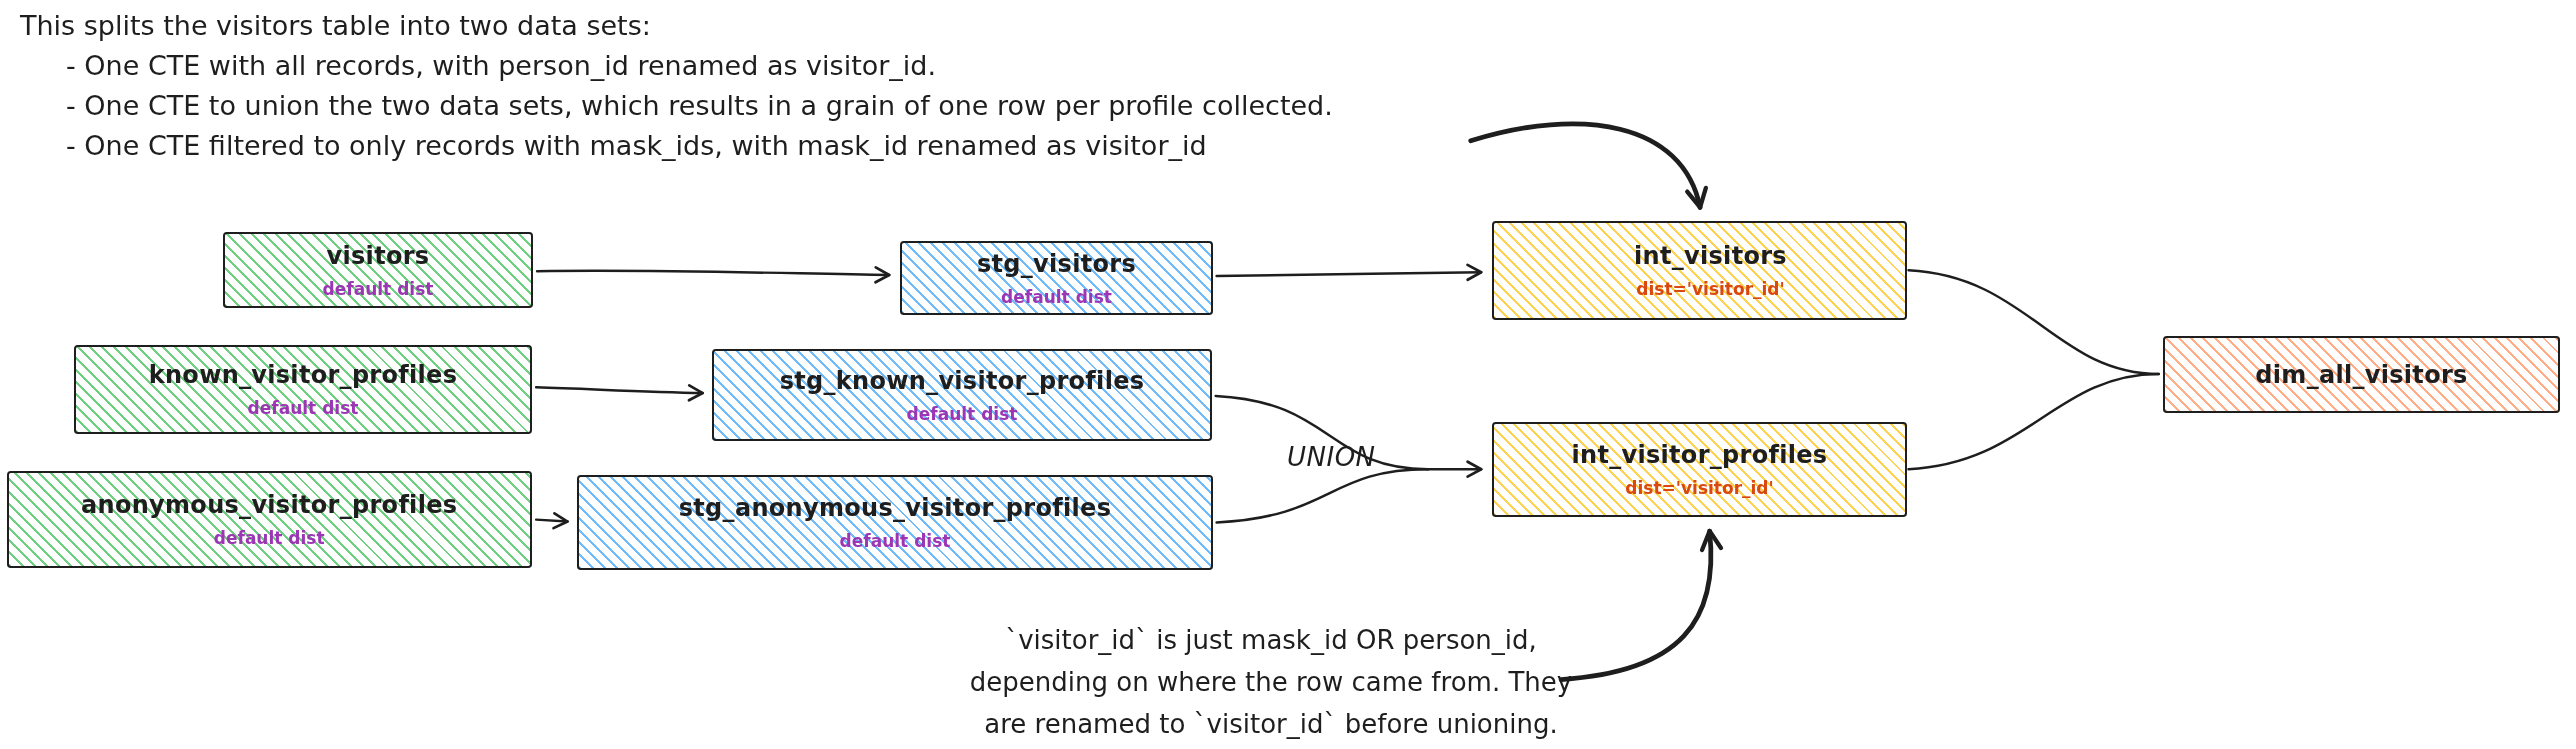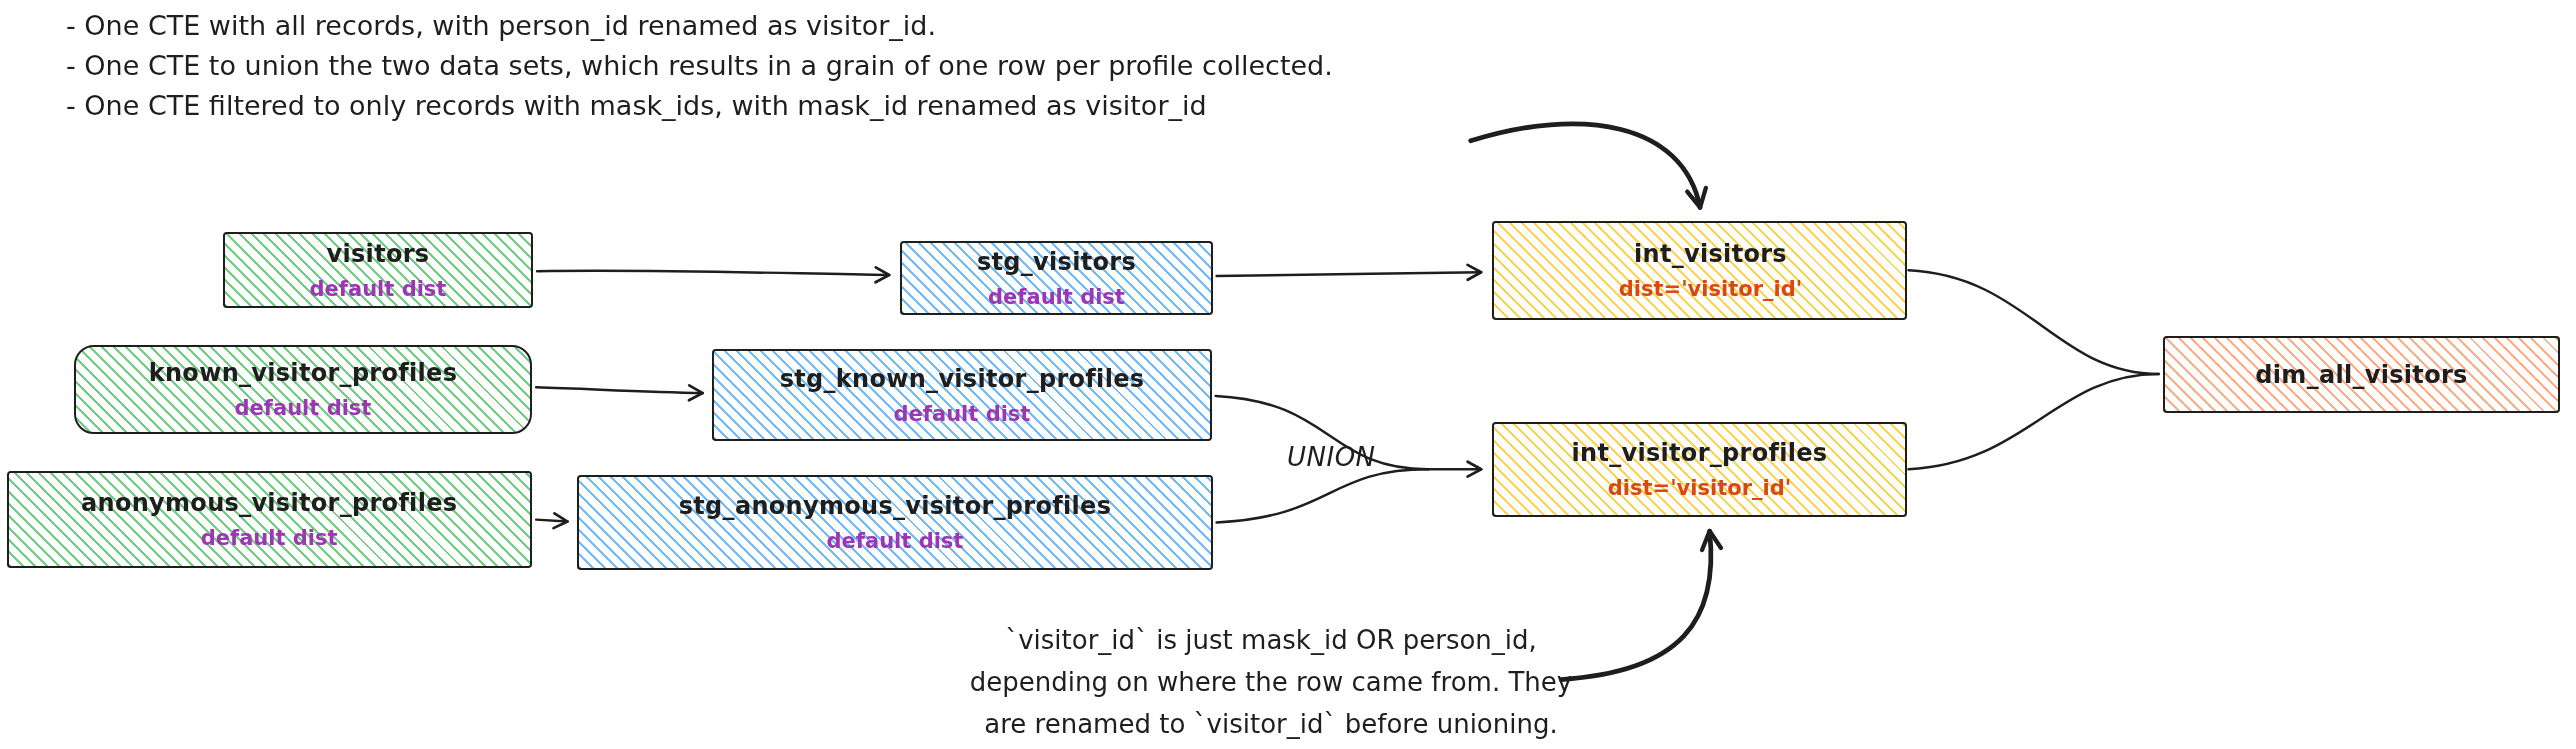--- a/index.html
+++ b/index.html
@@ -30,21 +30,21 @@
   .node.yellow { background-image: repeating-linear-gradient(45deg, rgba(252,196,25,0.75) 0 2.1px, rgba(252,196,25,0) 2.1px 8.6px); }
   .node.peach  { background-image: repeating-linear-gradient(45deg, rgba(255,140,85,0.70) 0 2.1px, rgba(255,140,85,0) 2.1px 8.6px); }
 
   .node-title {
     font-size: 24px;
     font-weight: bold;
     letter-spacing: 0.3px;
     white-space: nowrap;
   }
   .node-subtitle {
-    font-size: 21px;
+    font-size: 17px;
     font-weight: bold;
     margin-top: 9px;
     white-space: nowrap;
   }
   .sub-purple { color: #9c36b5; }
   .sub-orange { color: #d9480f; }
 
   
   .annotation-top {
     position: absolute;
@@ -98,31 +98,32 @@
     <path d="M1500,493 L1556,493" fill="none" stroke="#1e1e1e" stroke-width="2.6" stroke-linecap="round" marker-end="url(#ah)"></path>
 
     <path d="M2005,284 C2130,290 2160,393 2268,393" fill="none" stroke="#1e1e1e" stroke-width="2.6" stroke-linecap="round"></path>
     <path d="M2005,493 C2130,487 2160,393 2268,393" fill="none" stroke="#1e1e1e" stroke-width="2.6" stroke-linecap="round"></path>
 
     <path d="M1545,148 C1660,112 1768,128 1786,218" fill="none" stroke="#1e1e1e" stroke-width="5" stroke-linecap="round" marker-end="url(#ahb)"></path>
     <path d="M1640,714 C1766,706 1806,652 1796,558" fill="none" stroke="#1e1e1e" stroke-width="5" stroke-linecap="round" marker-end="url(#ahb)"></path>
   </svg>
 
   <div class="annotation-top">
+    <div>This splits the visitors table into two data sets:</div>
     <div class="indent">- One CTE with all records, with person_id renamed as visitor_id.</div>
     <div class="indent">- One CTE to union the two data sets, which results in a grain of one row per profile collected.</div>
     <div class="indent">- One CTE filtered to only records with mask_ids, with mask_id renamed as visitor_id</div>
   </div>
 
   <div class="node green" style="left:223px; top:232px; width:310px; height:76px;">
     <div class="node-title">visitors</div>
     <div class="node-subtitle sub-purple">default dist</div>
   </div>
 
-  <div class="node green" style="left:74px; top:345px; width:458px; height:89px;border-radius:20px;">
+  <div class="node green" style="left:74px; top:345px; width:458px; height:89px;">
     <div class="node-title">known_visitor_profiles</div>
     <div class="node-subtitle sub-purple">default dist</div>
   </div>
 
   <div class="node green" style="left:6.7px; top:471px; width:525px; height:97px;">
     <div class="node-title">anonymous_visitor_profiles</div>
     <div class="node-subtitle sub-purple">default dist</div>
   </div>
 
   <div class="node blue" style="left:900px; top:241px; width:313px; height:74px;">

